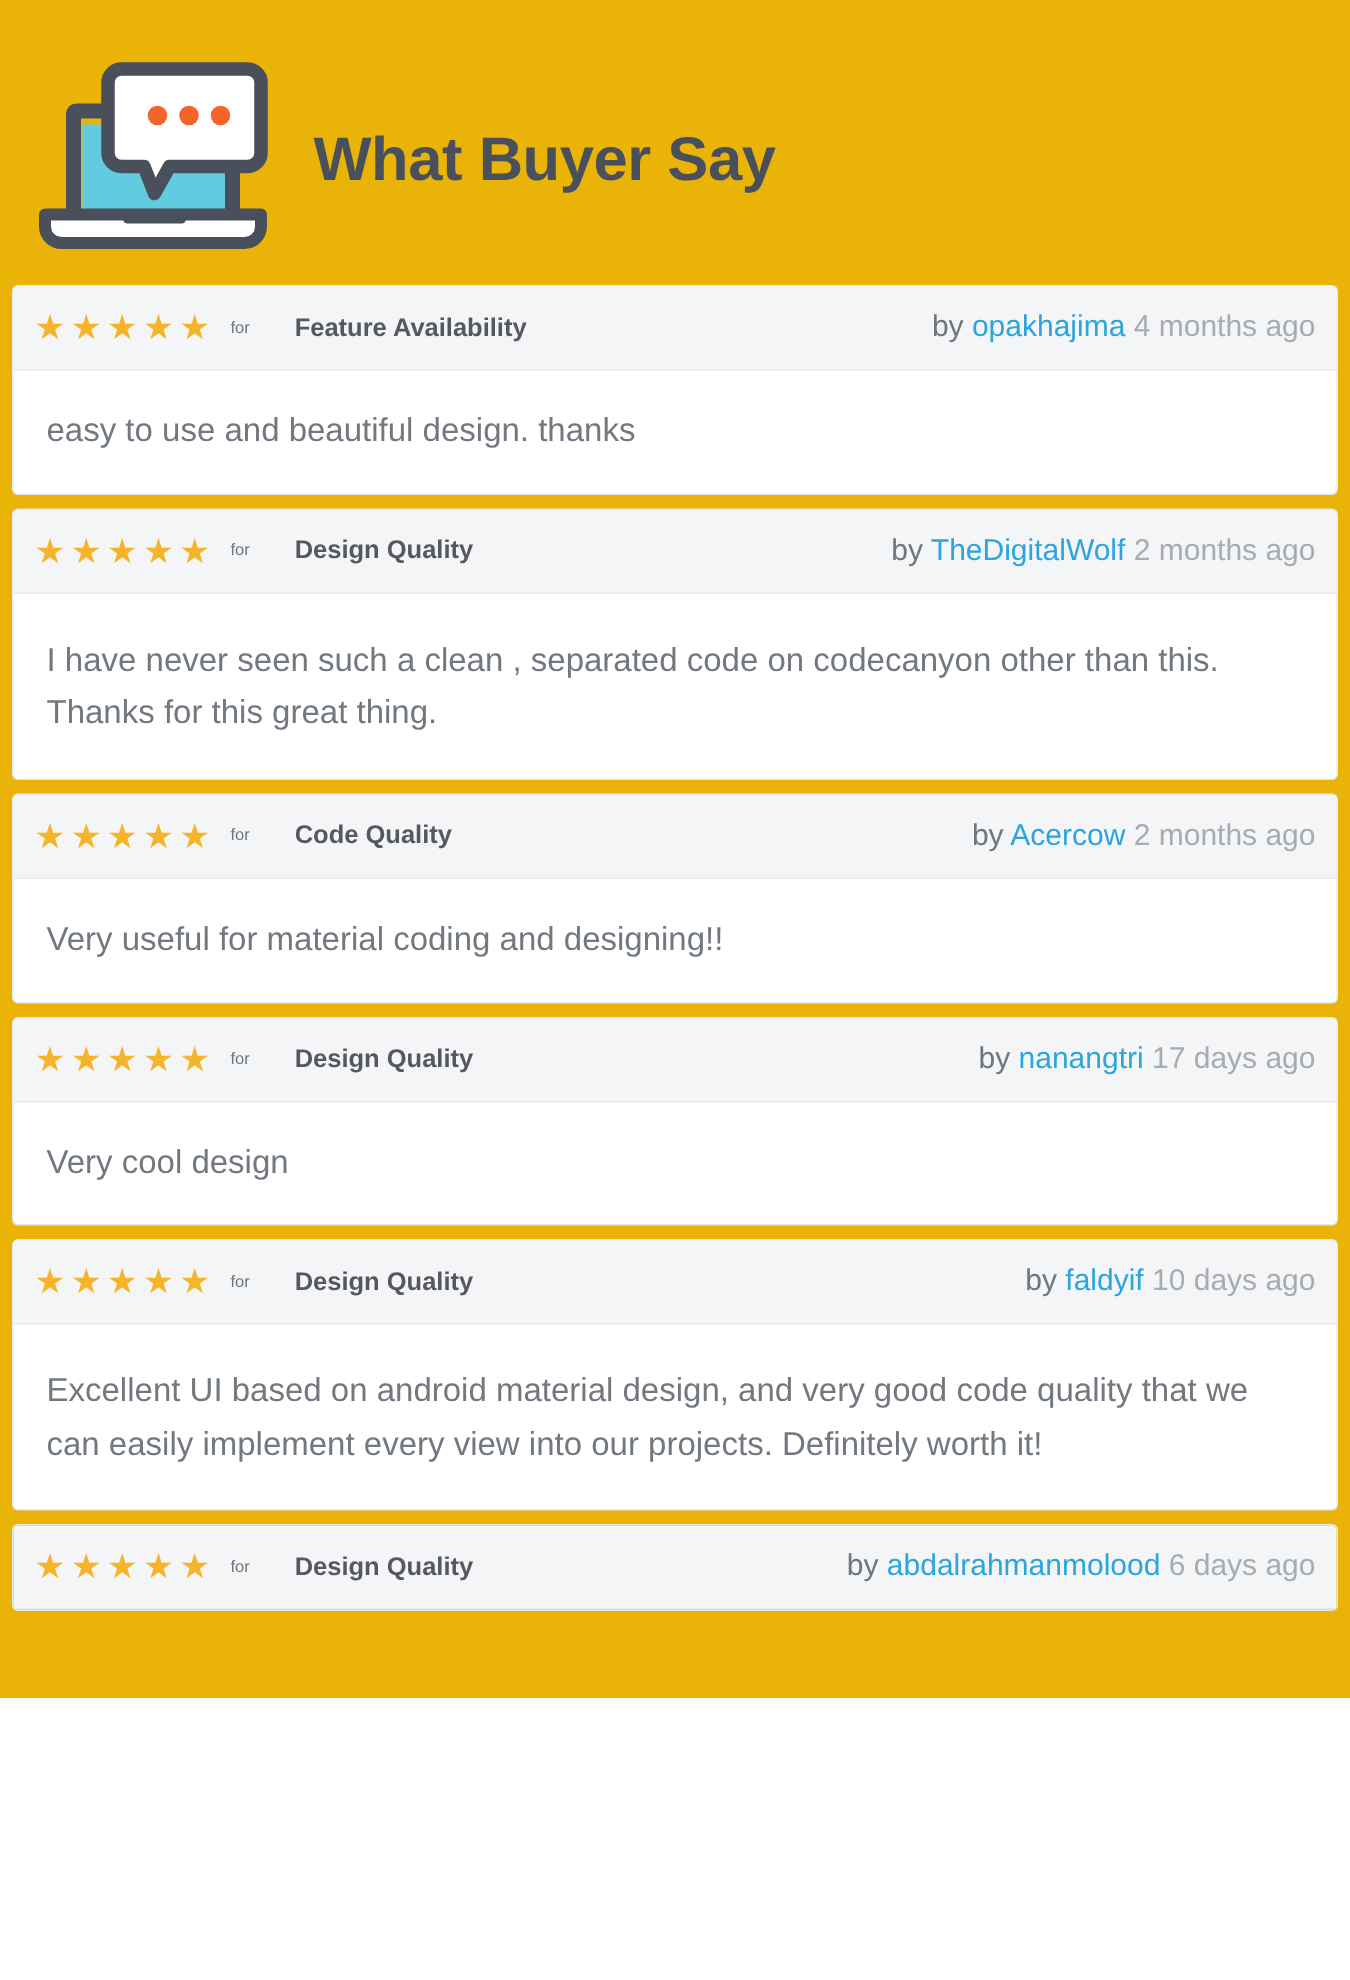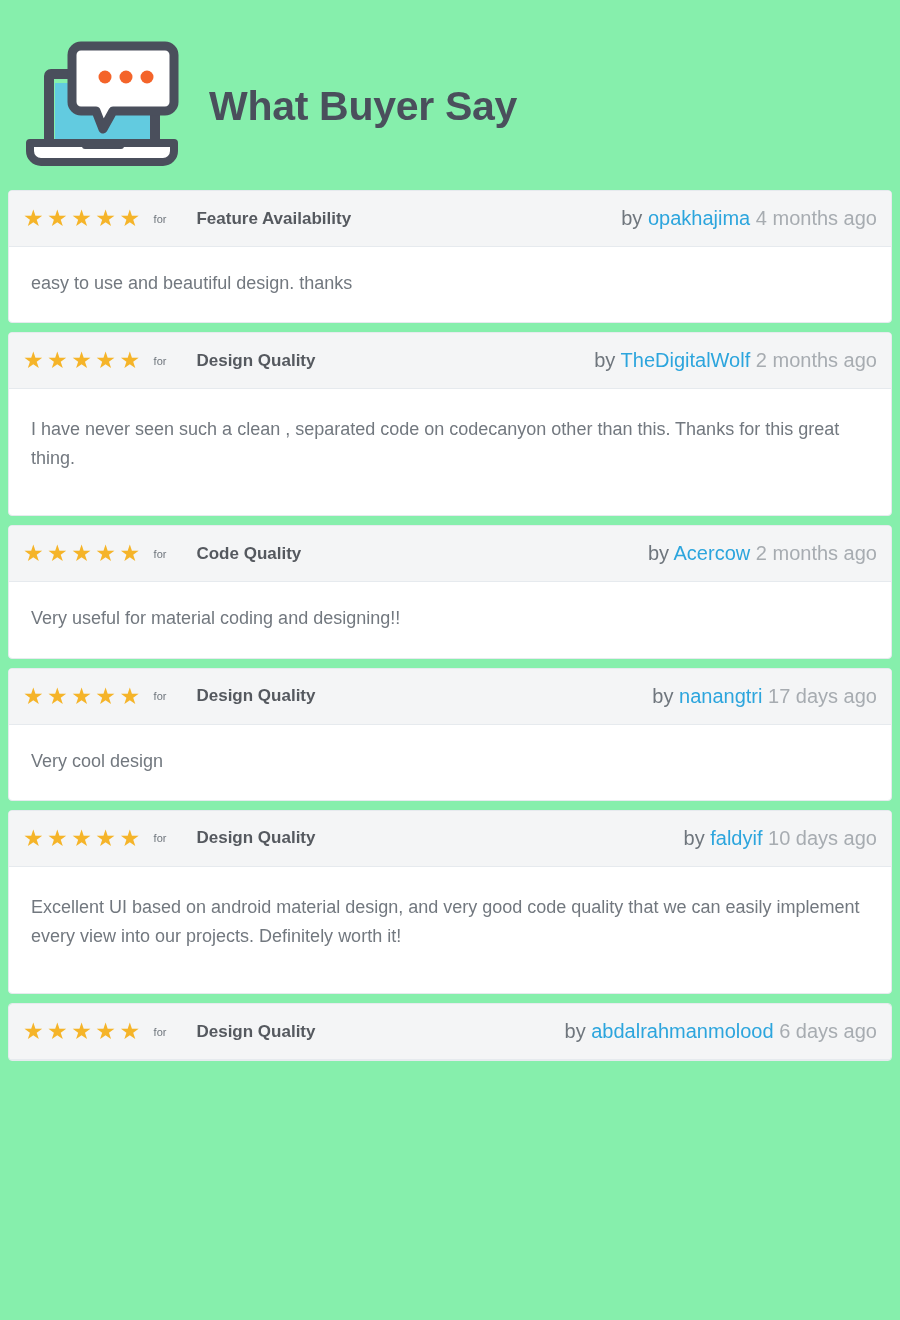--- a/index.html
+++ b/index.html
@@ -4,21 +4,21 @@
 <style>
   * { box-sizing: border-box; }
   html, body {
     margin: 0; padding: 0;
     width: 900px; height: 1320px;
     background: #ffffff;
     font-family: "Liberation Sans", sans-serif;
     -webkit-font-smoothing: antialiased;
   }
 
-  .page { width: 900px; height: 1320px; background:#86efac; position: relative; }
+  .page { width: 900px; height: 1132px; background:#eab308; position: relative; }
 
   
   .header {
     display: flex;
     align-items: center;
     padding: 22px 0 0 22px;
     height: 190px;
   }
   .logo-wrap {
     width: 165px;
@@ -85,25 +85,25 @@
     font-size: 20px;
     color: #9aa0a6;
     white-space: nowrap;
   }
   .head-right .by { color: #6f767d; }
   .head-right .author { color: #2ca5dd; }
   .head-right .when { color: #a7acb1; }
 
   .review-body {
     padding: 22px 22px 24px 22px;
-    font-size: 18px;
+    font-size: 22px;
     line-height: 1.62;
     color: #72787f;
   }
-  .review-body.tall { padding-top: 26px; padding-bottom: 42px; }
+  .review-body.tall { padding-top: 26px; padding-bottom: 26px; }
 </style>
 </head>
 <body>
 
 <div class="page">
 
   <div class="header">
     <div class="logo-wrap">
       <svg width="160" height="136" viewBox="0 0 160 136">
 

